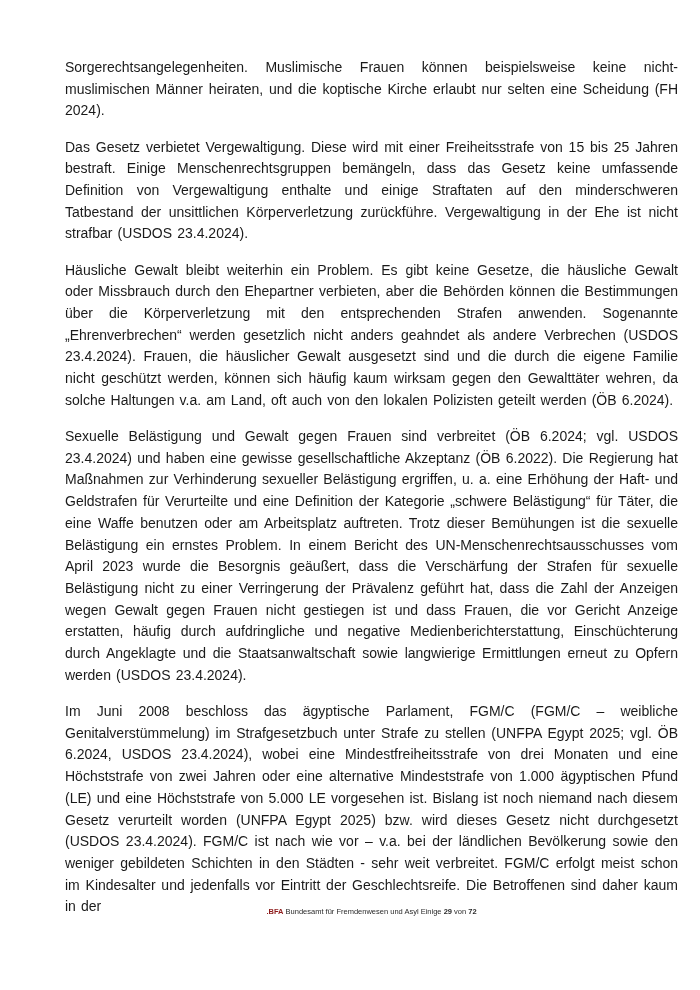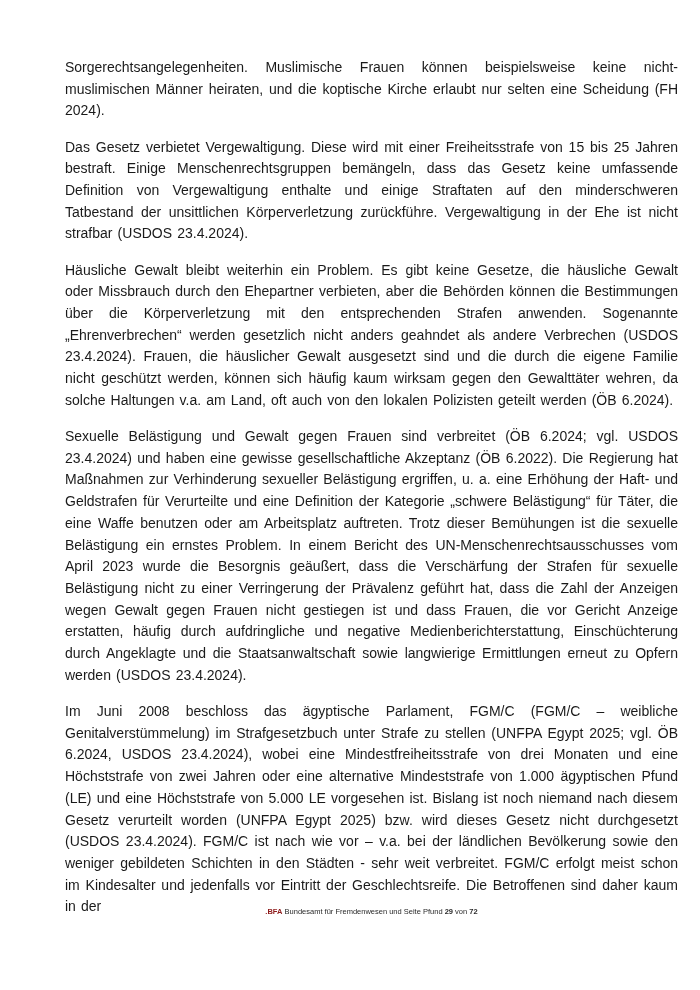--- a/index.html
+++ b/index.html
@@ -60,20 +60,20 @@
 
   <div class="content">
     <p>Sorgerechtsangelegenheiten. Muslimische Frauen können beispielsweise keine nicht-muslimischen Männer heiraten, und die koptische Kirche erlaubt nur selten eine Scheidung (FH 2024).</p>
     <p>Das Gesetz verbietet Vergewaltigung. Diese wird mit einer Freiheitsstrafe von 15 bis 25 Jahren bestraft. Einige Menschenrechtsgruppen bemängeln, dass das Gesetz keine umfassende Definition von Vergewaltigung enthalte und einige Straftaten auf den minderschweren Tatbestand der unsittlichen Körperverletzung zurückführe. Vergewaltigung in der Ehe ist nicht strafbar (USDOS 23.4.2024).</p>
     <p>Häusliche Gewalt bleibt weiterhin ein Problem. Es gibt keine Gesetze, die häusliche Gewalt oder Missbrauch durch den Ehepartner verbieten, aber die Behörden können die Bestimmungen über die Körperverletzung mit den entsprechenden Strafen anwenden. Sogenannte „Ehrenverbrechen“ werden gesetzlich nicht anders geahndet als andere Verbrechen (USDOS 23.4.2024). Frauen, die häuslicher Gewalt ausgesetzt sind und die durch die eigene Familie nicht geschützt werden, können sich häufig kaum wirksam gegen den Gewalttäter wehren, da solche Haltungen v.a. am Land, oft auch von den lokalen Polizisten geteilt werden (ÖB 6.2024).</p>
     <p>Sexuelle Belästigung und Gewalt gegen Frauen sind verbreitet (ÖB 6.2024; vgl. USDOS 23.4.2024) und haben eine gewisse gesellschaftliche Akzeptanz (ÖB 6.2022). Die Regierung hat Maßnahmen zur Verhinderung sexueller Belästigung ergriffen, u. a. eine Erhöhung der Haft- und Geldstrafen für Verurteilte und eine Definition der Kategorie „schwere Belästigung“ für Täter, die eine Waffe benutzen oder am Arbeitsplatz auftreten. Trotz dieser Bemühungen ist die sexuelle Belästigung ein ernstes Problem. In einem Bericht des UN-Menschenrechtsausschusses vom April 2023 wurde die Besorgnis geäußert, dass die Verschärfung der Strafen für sexuelle Belästigung nicht zu einer Verringerung der Prävalenz geführt hat, dass die Zahl der Anzeigen wegen Gewalt gegen Frauen nicht gestiegen ist und dass Frauen, die vor Gericht Anzeige erstatten, häufig durch aufdringliche und negative Medienberichterstattung, Einschüchterung durch Angeklagte und die Staatsanwaltschaft sowie langwierige Ermittlungen erneut zu Opfern werden (USDOS 23.4.2024).</p>
     <p>Im Juni 2008 beschloss das ägyptische Parlament, FGM/C (FGM/C – weibliche Genitalverstümmelung) im Strafgesetzbuch unter Strafe zu stellen (UNFPA Egypt 2025; vgl. ÖB 6.2024, USDOS 23.4.2024), wobei eine Mindestfreiheitsstrafe von drei Monaten und eine Höchststrafe von zwei Jahren oder eine alternative Mindeststrafe von 1.000 ägyptischen Pfund (LE) und eine Höchststrafe von 5.000 LE vorgesehen ist. Bislang ist noch niemand nach diesem Gesetz verurteilt worden (UNFPA Egypt 2025) bzw. wird dieses Gesetz nicht durchgesetzt (USDOS 23.4.2024). FGM/C ist nach wie vor – v.a. bei der ländlichen Bevölkerung sowie den weniger gebildeten Schichten in den Städten - sehr weit verbreitet. FGM/C erfolgt meist schon im Kindesalter und jedenfalls vor Eintritt der Geschlechtsreife. Die Betroffenen sind daher kaum in der</p>
   </div>
 
   <div class="footer"><span class="logo-dot">.</span><span class="logo-bfa">BFA</span>
-    <span>Bundesamt für Fremdenwesen und Seite</span>
-    <span>Pfund</span>
+    <span>Bundesamt für Fremdenwesen und Asyl</span>
+    <span>Einige</span>
     <span class="page-num">29</span>
     <span>von</span>
     <span class="page-num">72</span>
   </div>
 
 </div>
 
 </body></html>

